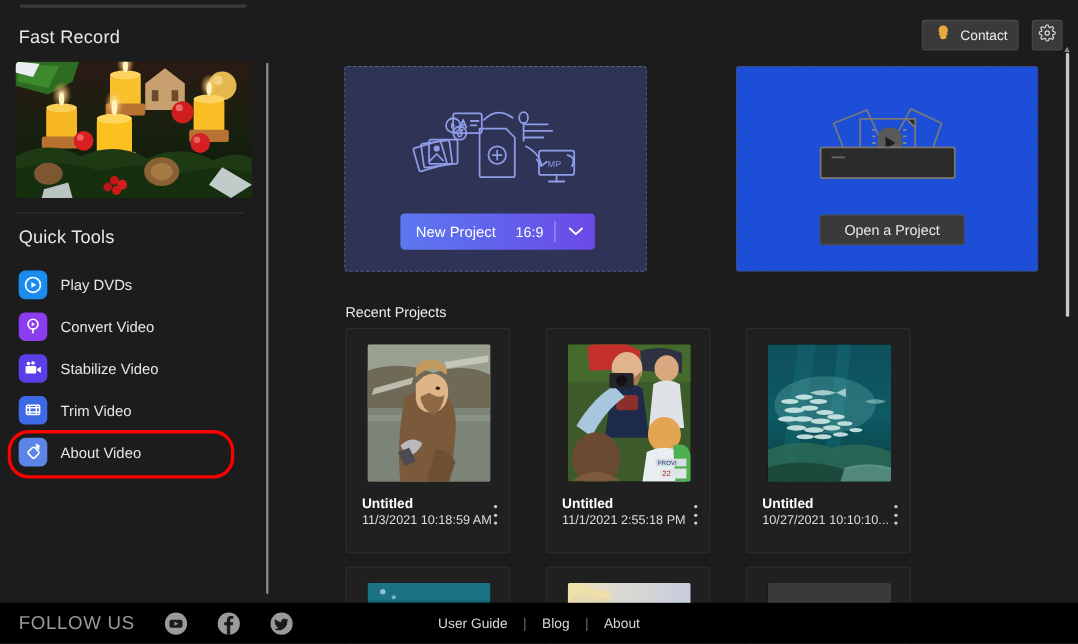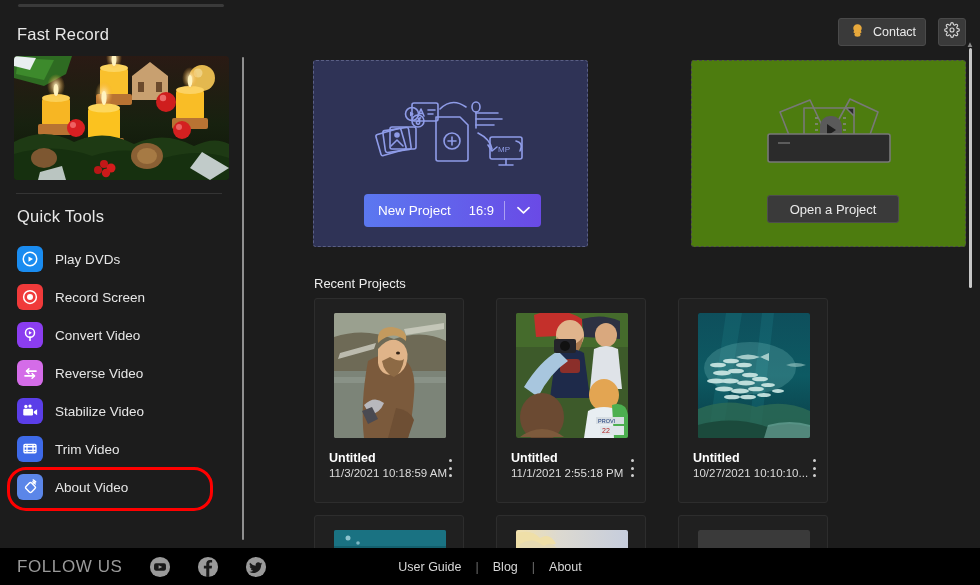--- a/index.html
+++ b/index.html
@@ -59,22 +59,22 @@
     border-radius:4px; display:flex; align-items:center;
     background:linear-gradient(90deg,#5b78f0 0%,#6a4ae6 100%);
     color:#ffffff; font-size:13.5px; cursor:pointer;
   }
   .np-btn .np-label { margin-left:14px; font-weight:400; }
   .np-btn .np-ratio { margin-left:auto; margin-right:10px; font-size:13px; }
   .np-btn .np-sep { width:1px; height:19px; background:rgba(255,255,255,.45); }
   .np-btn .np-caret { width:36px; display:flex; align-items:center; justify-content:center; }
 
   .open-project-card {
-    position:absolute; left:378px; top:0; width:275px; height:187px;
-    background:#4d7c0f; border:1px dashed #4a4a4a; border-radius:3px;
+    position:absolute; left:356px; top:0; width:275px; height:187px;
+    background:#1d4ed8; border:1px dashed #4a4a4a; border-radius:3px;
   }
   .op-art { position:absolute; left:50%; top:25px; transform:translateX(-50%); }
   .op-btn {
     position:absolute; left:75px; top:134px; width:132px; height:28px;
     background:#3a3a3a; border:1px solid #4d4d4d; border-radius:3px;
     color:#ebebeb; font-size:13px; display:flex; align-items:center; justify-content:center;
     cursor:pointer;
   }
 
   .recent-title { position:absolute; left:54px; top:276px; color:#ededed; font-size:13px; }
@@ -237,52 +237,32 @@
       <div class="tool-item">
         <span class="tool-icon" style="background:#1a8cf0">
           <svg width="18" height="18" viewBox="0 0 24 24">
               <circle cx="12" cy="12" r="9" fill="none" stroke="#fff" stroke-width="2"></circle>
               <path d="M10 8.5 L16 12 L10 15.5 Z" fill="#fff"></path>
             </svg>
         </span>
         <span class="tool-label">Play DVDs</span>
       </div>
 
-      <div class="tool-item">
-        <span class="tool-icon" style="background:#f03a3a">
-          <svg width="18" height="18" viewBox="0 0 24 24">
-              <circle cx="12" cy="12" r="8.5" fill="none" stroke="#fff" stroke-width="2"></circle>
-              <circle cx="12" cy="12" r="4" fill="#fff"></circle>
-            </svg>
-        </span>
-        <span class="tool-label">Record Screen</span>
-      </div>
 
       <div class="tool-item">
         <span class="tool-icon" style="background:#8b3df0">
           <svg width="18" height="18" viewBox="0 0 24 24">
               <circle cx="12" cy="9" r="6" fill="none" stroke="#fff" stroke-width="2"></circle>
               <path d="M10.5 6.5 L14.5 9 L10.5 11.5 Z" fill="#fff"></path>
               <rect x="11" y="14" width="2" height="6" fill="#fff"></rect>
             </svg>
         </span>
         <span class="tool-label">Convert Video</span>
       </div>
 
-      <div class="tool-item">
-        <span class="tool-icon" style="background:#d46ce8">
-          <svg width="19" height="19" viewBox="0 0 24 24" fill="none" stroke="#fff" stroke-width="1.9" stroke-linecap="round" stroke-linejoin="round">
-            <path d="M19 9H7"></path>
-              <path d="M10 6 L7 9 L10 12"></path>
-              <path d="M5 15h12"></path>
-              <path d="M14 12 L17 15 L14 18"></path>
-          </svg>
-        </span>
-        <span class="tool-label">Reverse Video</span>
-      </div>
 
       <div class="tool-item">
         <span class="tool-icon" style="background:#5b3ee8">
           <svg width="18" height="18" viewBox="0 0 24 24" fill="#fff">
             <rect x="3" y="9" width="13" height="9" rx="1.6"></rect>
               <path d="M17 12.5 L21.5 9.5 L21.5 17.5 L17 14.5 Z"></path>
             <circle cx="6.5" cy="6" r="2.2"></circle>
               <circle cx="12" cy="5.4" r="2.2"></circle>
           </svg>
         </span>

